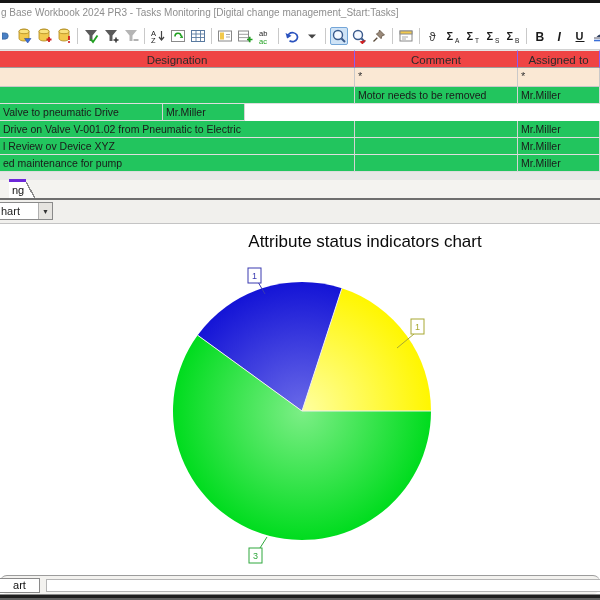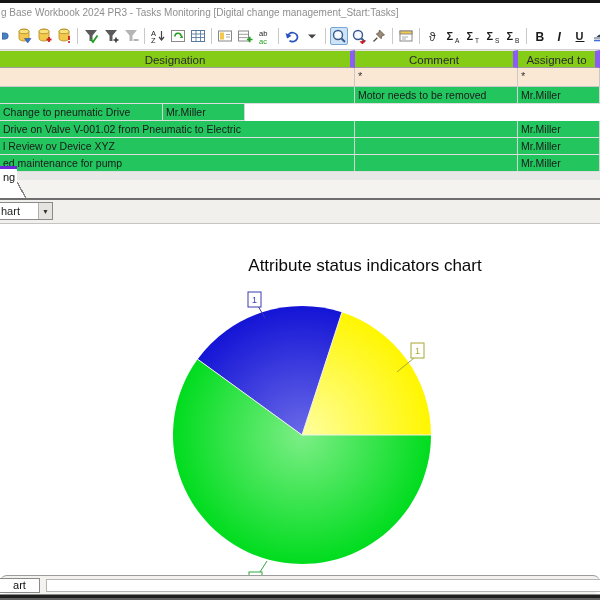--- a/index.html
+++ b/index.html
@@ -14,44 +14,44 @@
   .tbi{width:16px;height:16px;flex:0 0 auto;display:inline-flex;align-items:center;justify-content:center;
        border:1px solid transparent;border-radius:2px;}
   .tbi.half{width:10px;overflow:hidden;}
   .tbi.sel{background:#cfe3f6;border-color:#74a6d8;}
   .tbsep{width:1px;height:16px;background:#c9c9c9;margin:0 2px;flex:0 0 auto;}
   svg text{font-family:"Liberation Sans",sans-serif;}
 
   .grid{top:50px;height:122px;background:#fff;}
   .trow{display:flex;}
   .hcell{height:18px;line-height:18px;font-size:11.5px;color:#2a2a2a;text-align:center;
-         background:#84cc16;border-right:5px solid #8b5cf6;border-bottom:1px solid #9e9e9e;
+         background:#ef4444;border-right:1px solid #8b5cf6;border-bottom:1px solid #9e9e9e;
          border-top:1px solid #e4e4e4;box-sizing:border-box;overflow:hidden;white-space:nowrap;}
   .fcell{height:19px;line-height:17px;font-size:11px;color:#333;background:#fae8d4;
          border-right:1px solid #c9c9c9;border-bottom:1px solid #c9c9c9;box-sizing:border-box;
          padding-left:3px;overflow:hidden;white-space:nowrap;}
   .cell{height:17px;line-height:16px;font-size:10.5px;color:#1a1a1a;background:#22c55e;
         border-right:1px solid #d4d4d4;border-bottom:1px solid #dedede;box-sizing:border-box;
         padding-left:3px;overflow:hidden;white-space:nowrap;}
 
   .gap{top:172px;height:8px;background:#e8e8e7;}
   .tabstrip-top{top:180px;height:18px;background:#f4f3f0;display:flex;align-items:flex-end;}
-  .sheettab{height:16px;background:#fff;padding:0 2px 13px 3px;font-size:11px;line-height:16px;color:#111;
-            border-top:3px solid #6d28d9;}
+  .sheettab{height:16px;background:#fff;padding:0 2px 0 3px;font-size:11px;line-height:16px;color:#111;
+            border-top:3px solid #6d28d9;margin-left:9px;}
   .slant{width:9px;height:16px;
          background:linear-gradient(to right top,#fff 45%,#8a8a8a 45%,#8a8a8a 54%,transparent 54%);}
   .darkline{top:198px;height:2px;background:#6e6e6e;}
   .selectorbar{top:200px;height:23px;background:#f1f0ed;border-bottom:1px solid #c4c4c4;box-sizing:content-box;}
   .combo{position:absolute;left:0;top:2px;width:53px;height:18px;background:#fff;border:1px solid #8a8a8a;
          border-left:none;box-sizing:border-box;display:flex;align-items:center;}
   .combo-text{flex:1;font-size:11px;color:#222;padding-left:1px;line-height:16px;}
   .combo-btn{width:13px;height:16px;background:#e6e4e0;border-left:1px solid #b0b0b0;
              font-size:7px;color:#333;display:flex;align-items:center;justify-content:center;}
 
-  .chart{top:224px;height:292px;background:#fff;margin-top:24px;}
+  .chart{top:224px;height:292px;background:#fff;}
   .chart-title{position:absolute;top:8px;left:365px;transform:translateX(-50%);
                font-size:17px;color:#0a0a0a;white-space:nowrap;}
   #pie{position:absolute;left:0;top:0;}
 
   .tabstrip-bottom{top:575px;height:19px;background:#f3f2ef;border-top:1px solid #9c9c9c;box-sizing:border-box;border-radius:7px;}
   .btab{position:absolute;left:0;top:2px;width:40px;height:15px;background:#fff;border:1px solid #8a8a8a;
         border-left:none;box-sizing:border-box;font-size:11px;line-height:13px;text-align:center;color:#111;}
   .btrack{position:absolute;left:46px;right:0;top:3px;height:13px;background:#fff;
           border:1px solid #b5b5b5;border-right:none;box-sizing:border-box;}
   .bottom-edge{top:594px;height:6px;
@@ -260,21 +260,21 @@
         <div class="fcell" style="width: 355px;"></div>
         <div class="fcell" style="width: 163px;">*</div>
         <div class="fcell" style="width: 82px;">*</div>
       </div>
       <div class="trow">
         <div class="cell" style="width: 355px;"></div>
         <div class="cell" style="width: 163px;">Motor needs to be removed</div>
         <div class="cell" style="width: 82px;">Mr.Miller</div>
       </div>
       <div class="trow">
-        <div class="cell" style="width: 163px;">Change to pneumatic Drive</div>
+        <div class="cell" style="width: 163px;">Valve to pneumatic Drive</div>
         <div class="cell" style="width: 82px;">Mr.Miller</div>
       </div>
       <div class="trow">
         <div class="cell" style="width: 355px;">Drive on Valve V-001.02 from Pneumatic to Electric</div>
         <div class="cell" style="width: 163px;"></div>
         <div class="cell" style="width: 82px;">Mr.Miller</div>
       </div>
       <div class="trow">
         <div class="cell" style="width: 355px;">l Review ov Device XYZ</div>
         <div class="cell" style="width: 163px;"></div>

